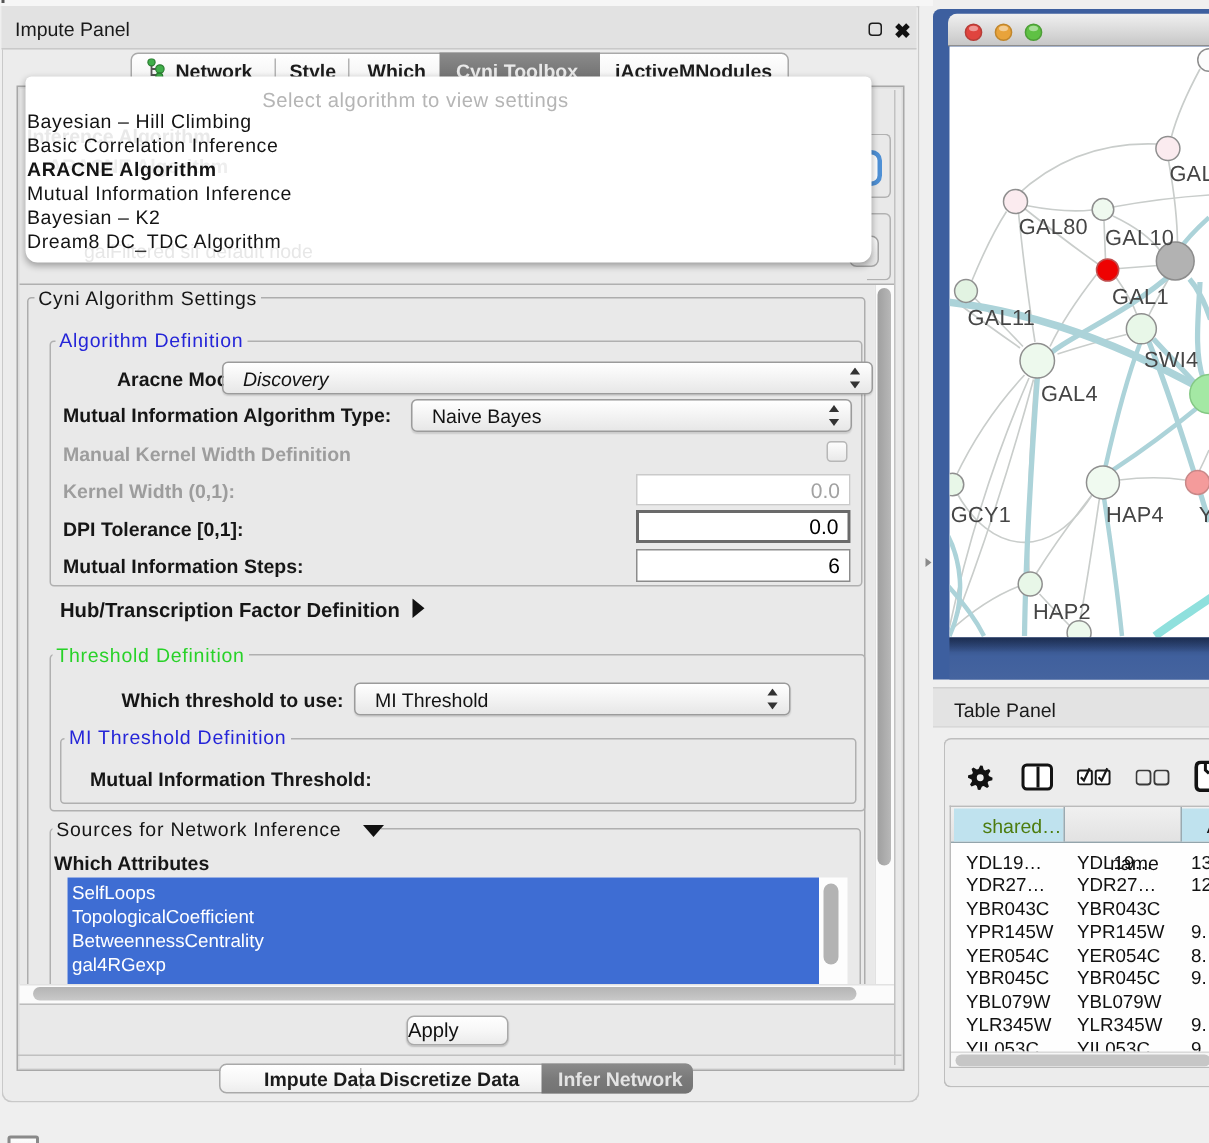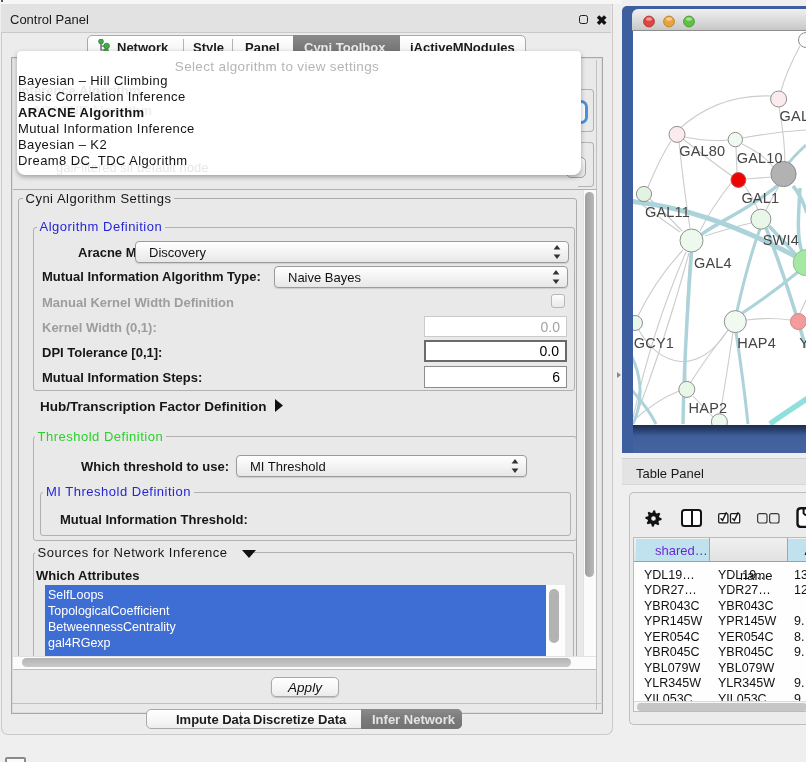--- a/index.html
+++ b/index.html
@@ -22,21 +22,21 @@
 </style>
 </head>
 <body>
 <div id="page">
   <div class="abs" style="left:0;top:0;width:622px;height:4px;background:#f6f6f6;"></div>
   <div class="abs" style="left:1px;top:0;width:2px;height:2px;background:#555;"></div>
 
   <div class="abs" id="cpwin" style="left:1px;top:4px;width:610px;height:729px;background:#ececec;border:1px solid #c9c9c9;border-top:1px solid #d4d4d4;border-radius:0 0 7px 7px;"></div>
 
   <div class="abs" style="left:1px;top:4px;width:610px;height:28px;background:#e2e2e2;border-bottom:1px solid #c9c9c9;"></div>
-  <div class="abs" style="left:10px;top:12px;font-size:13px;color:#1a1a1a;">Control Panel</div>
+  <div class="abs" style="left:10px;top:12px;font-size:13px;color:#1a1a1a;">Impute Panel</div>
   <div class="abs" style="left:579px;top:15px;width:9px;height:9px;border:1.6px solid #1c1c1c;border-radius:2.5px;background:transparent;box-sizing:border-box;"></div>
   <div class="abs" style="left:596px;top:12px;font-size:13.5px;font-weight:bold;color:#111;">✖</div>
 
   <div class="abs" id="inner" style="left:11px;top:57px;width:590px;height:655px;background:#e9e9e9;border:1px solid #a8a8a8;box-shadow:inset 0 0 0 1px #dcdcdc;"></div>
 
   <div id="toptabs">
     <div class="abs" style="left:87px;top:35px;width:439px;height:23px;border:1px solid #a9a9a9;border-radius:5px 5px 0 0;background:linear-gradient(180deg,#ffffff 0%,#f6f6f6 60%,#ededed 100%);box-sizing:border-box;"></div>
 
     <div class="abs" style="left:183px;top:39px;width:1px;height:15px;background:#b3b3b3;"></div>
     <div class="abs" style="left:232px;top:39px;width:1px;height:15px;background:#b3b3b3;"></div>
@@ -44,21 +44,21 @@
     <div class="abs" style="left:293px;top:35px;width:107px;height:23px;background:linear-gradient(180deg,#8b8b8b 0%,#7a7a7a 50%,#737373 100%);"></div>
 
     <svg class="abs" style="left:98px;top:39px;" width="13" height="14" viewBox="0 0 13 14">
       <path d="M3 3 L3 11 L8 11 M3 7 L8 7" stroke="#555" stroke-width="1.2" fill="none"></path>
       <circle cx="3" cy="2.5" r="2.4" fill="#3fae49" stroke="#2c7d33" stroke-width="0.8"></circle>
       <circle cx="8.6" cy="7" r="2.8" fill="#3fae49" stroke="#2c7d33" stroke-width="0.8"></circle>
       <circle cx="8.2" cy="12" r="2.3" fill="#3fae49" stroke="#2c7d33" stroke-width="0.8"></circle>
     </svg>
     <div class="abs b" style="left:117px;top:40px;font-size:13px;color:#1c1c1c;">Network</div>
     <div class="abs b" style="left:193px;top:40px;font-size:13px;color:#1c1c1c;">Style</div>
-    <div class="abs b" style="left:245px;top:40px;font-size:13px;color:#1c1c1c;">Panel</div>
+    <div class="abs b" style="left:245px;top:40px;font-size:13px;color:#1c1c1c;">Which</div>
     <div class="abs b" style="left:304px;top:40px;font-size:13px;color:#e9e9e9;">Cyni Toolbox</div>
     <div class="abs b" style="left:410px;top:40px;font-size:13px;color:#1c1c1c;">jActiveMNodules</div>
   </div>
 
   <div class="abs" style="left:596px;top:60px;width:1px;height:650px;background:#c2c2c2;"></div>
 
   <div id="fragments">
 
     <div class="abs" style="left:578px;top:89px;width:15px;height:41px;border:1px solid #b2b2b2;border-left:none;border-radius:0 4px 4px 0;"></div>
     <div class="abs" style="left:578px;top:142px;width:15px;height:43px;border:1px solid #b2b2b2;border-left:none;border-radius:0 4px 4px 0;"></div>
@@ -74,21 +74,21 @@
 
     <div class="abs" style="left:13px;top:190px;width:570px;height:466px;overflow:hidden;">
 
       <div class="group" style="left:5px;top:8px;width:557px;height:470px;"></div>
       <div class="gtitle" style="left:9.5px;top:1px;color:#161616;">Cyni Algorithm Settings</div>
 
       <div class="group" style="left:20px;top:37px;width:540px;height:162px;border-color:#b0b0b0;"></div>
       <div class="gtitle" style="left:23.5px;top:28.5px;color:#2525d8;">Algorithm Definition</div>
 
       <div class="lbl" style="left:29px;top:55px;margin-left:36px;">Aracne Mode:</div>
-      <div class="combo" style="left:122px;top:51px;width:432px;height:20px;">
+      <div class="combo" style="left:135px;top:51px;width:432px;height:20px;font-style:italic;">
         <span class="ct">Discovery</span>
         <svg class="carr" viewBox="0 0 8 14">
             <path d="M4 0 L7.4 4.6 L0.6 4.6 Z" fill="#333"></path>
             <path d="M4 14 L7.4 9.4 L0.6 9.4 Z" fill="#333"></path>
           </svg>
       </div>
 
       <div class="lbl" style="left:29px;top:79px;">Mutual Information Algorithm Type:</div>
       <div class="combo" style="left:261px;top:76px;width:292px;height:20px;">
         <span class="ct">Naive Bayes</span>
@@ -154,21 +154,21 @@
     <div class="abs" style="left:583px;top:190px;width:13px;height:466px;background:#fbfbfb;border-left:1px solid #e2e2e2;box-sizing:border-box;"></div>
     <div class="abs" style="left:585px;top:192px;width:9px;height:385px;border-radius:4.5px;background:linear-gradient(90deg,#9f9f9f,#b8b8b8);"></div>
 
     <div class="abs" style="left:13px;top:656px;width:583px;height:13px;background:#fbfbfb;border-top:1px solid #e2e2e2;box-sizing:border-box;"></div>
     <div class="abs" style="left:22px;top:658px;width:549px;height:9px;border-radius:4.5px;background:linear-gradient(180deg,#b4b4b4,#c9c9c9);"></div>
 
     <div class="abs" style="left:13px;top:669px;width:583px;height:1px;background:#bdbdbd;"></div>
   </div>
 
   <div id="bottom">
-    <div class="abs" style="left:271px;top:677px;width:68px;height:20px;border:1px solid #a9a9a9;border-radius:5px;background:linear-gradient(180deg,#ffffff 0%,#f7f7f7 50%,#ebebeb 100%);box-shadow:0 1px 1px rgba(0,0,0,0.18);box-sizing:border-box;text-align:center;font-style:italic;">
+    <div class="abs" style="left:271px;top:677px;width:68px;height:20px;border:1px solid #a9a9a9;border-radius:5px;background:linear-gradient(180deg,#ffffff 0%,#f7f7f7 50%,#ebebeb 100%);box-shadow:0 1px 1px rgba(0,0,0,0.18);box-sizing:border-box;">
       <span style="font-size:13.5px;color:#111;line-height:18px;">Apply</span>
     </div>
 
     <div class="abs" style="left:12px;top:703px;width:589px;height:1px;background:#c0c0c0;"></div>
 
     <div class="abs" style="left:146px;top:709px;width:316px;height:20px;border:1px solid #a9a9a9;border-radius:5px;background:linear-gradient(180deg,#ffffff 0%,#f6f6f6 60%,#ededed 100%);box-sizing:border-box;"></div>
     <div class="abs" style="left:240px;top:712px;width:1px;height:14px;background:#b3b3b3;"></div>
     <div class="abs" style="left:361px;top:709px;width:101px;height:20px;background:linear-gradient(180deg,#8b8b8b 0%,#7a7a7a 50%,#737373 100%);border-radius:0 5px 5px 0;"></div>
     <div class="abs b" style="left:156px;top:712px;font-size:13px;color:#1c1c1c;padding-left:20px;">Impute Data</div>
     <div class="abs b" style="left:253px;top:712px;font-size:13px;color:#1c1c1c;">Discretize Data</div>
@@ -313,21 +313,21 @@
       <path d="M7.6,1.2 L7.6,6.4 L10,8.6" fill="none" stroke="#131313" stroke-width="2"></path>
     </svg>
 
     <div class="abs" style="left:633px;top:537px;width:173px;height:175px;background:#fefefe;border:1px solid #bbbbbb;border-right:none;box-sizing:border-box;overflow:hidden;">
 
       <div class="abs" style="left:0;top:0;width:173px;height:24px;background:linear-gradient(180deg,#f0f0f0,#e2e2e2);border-bottom:1px solid #93a4ab;box-sizing:border-box;"></div>
       <div class="abs" style="left:2px;top:1px;width:72.5px;height:22px;background:#bfe2ee;"></div>
       <div class="abs" style="left:153.5px;top:1px;width:19.5px;height:22px;background:#bfe2ee;"></div>
       <div class="abs" style="left:74.5px;top:0;width:1px;height:23px;background:#9aaab1;"></div>
       <div class="abs" style="left:152.5px;top:0;width:1px;height:23px;background:#9aaab1;"></div>
-      <div class="abs" style="left:21px;top:5px;font-size:13px;color:#6d28d9;">shared…</div>
+      <div class="abs" style="left:21px;top:5px;font-size:13px;color:#4d7c0f;">shared…</div>
       <div class="abs" style="left:106px;top:5px;font-size:13px;color:#111;margin-top:25px;">name</div>
       <div class="abs" style="left:170.5px;top:5px;font-size:13px;color:#111;">A</div>
 
       <div class="abs" style="left:10px;top:29.5px;font-size:12.5px;color:#111;line-height:15.5px;white-space:nowrap;">YDL19…<br>YDR27…<br>YBR043C<br>YPR145W<br>YER054C<br>YBR045C<br>YBL079W<br>YLR345W<br>YIL053C</div>
       <div class="abs" style="left:84px;top:29.5px;font-size:12.5px;color:#111;line-height:15.5px;white-space:nowrap;">YDL19…<br>YDR27…<br>YBR043C<br>YPR145W<br>YER054C<br>YBR045C<br>YBL079W<br>YLR345W<br>YIL053C</div>
       <div class="abs" style="left:160px;top:29.5px;font-size:12.5px;color:#111;line-height:15.5px;white-space:nowrap;">13<br>12<br>&nbsp;<br>9.<br>8.<br>9.<br>&nbsp;<br>9.<br>9.</div>
 
       <div class="abs" style="left:0;top:163px;width:173px;height:12px;background:#f6f6f6;border-top:1px solid #dadada;box-sizing:border-box;"></div>
       <div class="abs" style="left:3px;top:164.5px;width:170px;height:8px;border-radius:4px;background:#c6c6c6;"></div>
     </div>

